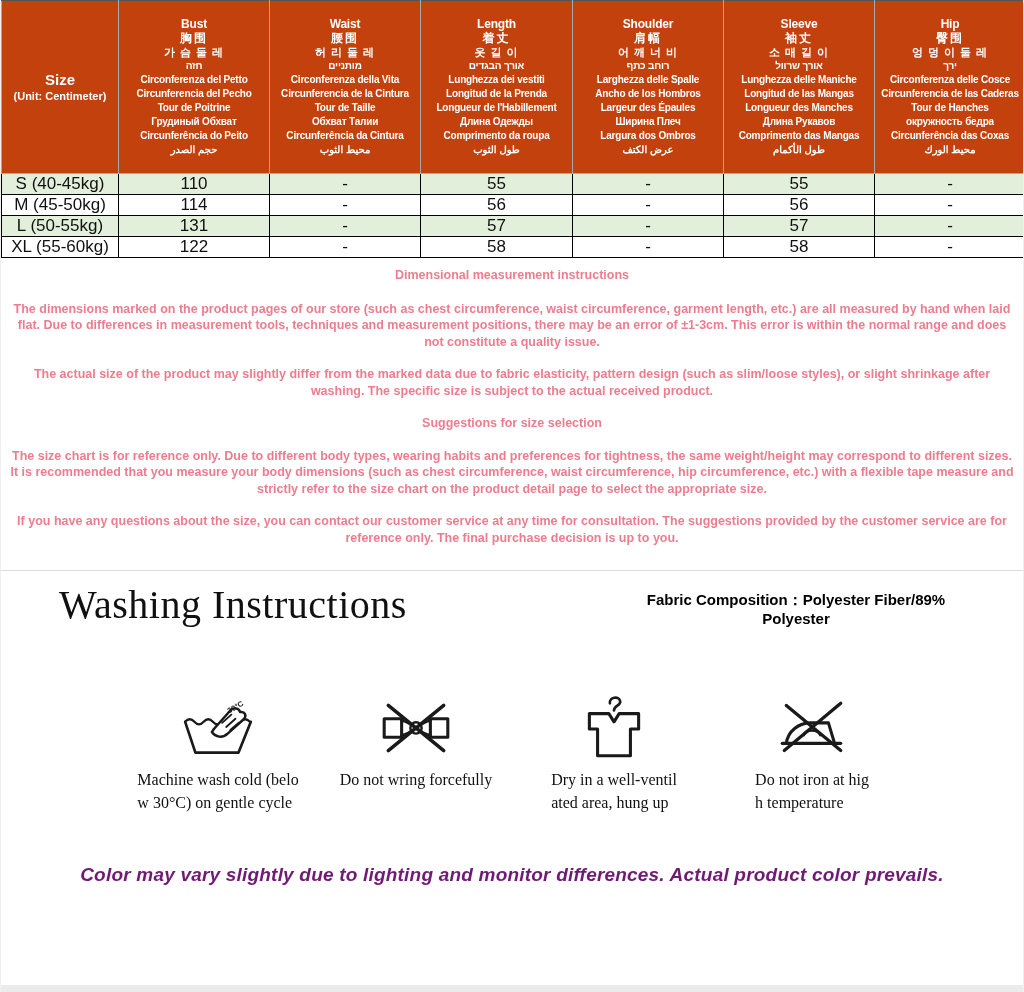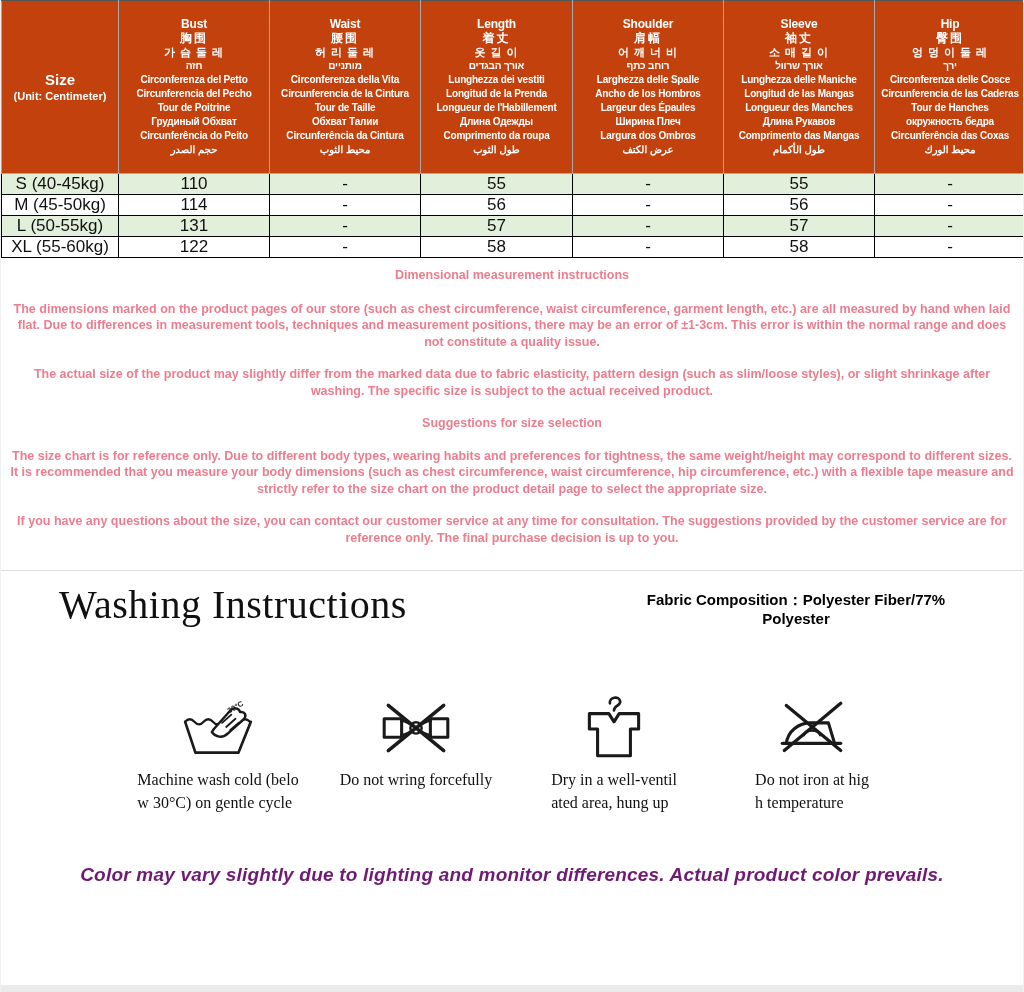--- a/index.html
+++ b/index.html
@@ -192,21 +192,21 @@
     <p>The actual size of the product may slightly differ from the marked data due to fabric elasticity, pattern design (such as slim/loose styles), or slight shrinkage after washing. The specific size is subject to the actual received product.</p>
     <div class="n-subtitle">Suggestions for size selection</div>
     <p>The size chart is for reference only. Due to different body types, wearing habits and preferences for tightness, the same weight/height may correspond to different sizes. It is recommended that you measure your body dimensions (such as chest circumference, waist circumference, hip circumference, etc.) with a flexible tape measure and strictly refer to the size chart on the product detail page to select the appropriate size.</p>
     <p>If you have any questions about the size, you can contact our customer service at any time for consultation. The suggestions provided by the customer service are for reference only. The final purchase decision is up to you.</p>
   </div>
 
   <div class="divider"></div>
 
   <div class="wash-head">
     <div class="wash-title">Washing Instructions</div>
-    <div class="fabric">Fabric Composition：Polyester Fiber/77% Polyester</div>
+    <div class="fabric">Fabric Composition：Polyester Fiber/89% Polyester</div>
   </div>
 
   <div class="icons-row">
 
     <div class="wash-item">
       <svg viewBox="0 0 76 76" fill="none" stroke="#1a1a1a" stroke-width="2.6" stroke-linecap="round" stroke-linejoin="round">
         <path d="M6 31 L16 61 H58 L70 31"></path>
         <path d="M6 31 q4.5 -5 9 0 q4.5 5 9 0 q4.5 -5 9 0 q4.5 5 9 0 q4.5 -5 9 0 q4.5 5 9 0 q4.5 -5 9 0" stroke-width="2.2"></path>
         <path d="M34 38 L50 20 c3 -3.5 8.5 -2.5 9.5 1.5 c4.5 -1 7 3.5 3.5 7 L48 42 c-5.5 5.5 -12.5 4 -16 -1 z" fill="#ffffff" stroke-width="2.4"></path>
         <path d="M42 32 l9 -8 M46 36 l9 -8 M50 39 l8 -7" stroke-width="1.8"></path>

